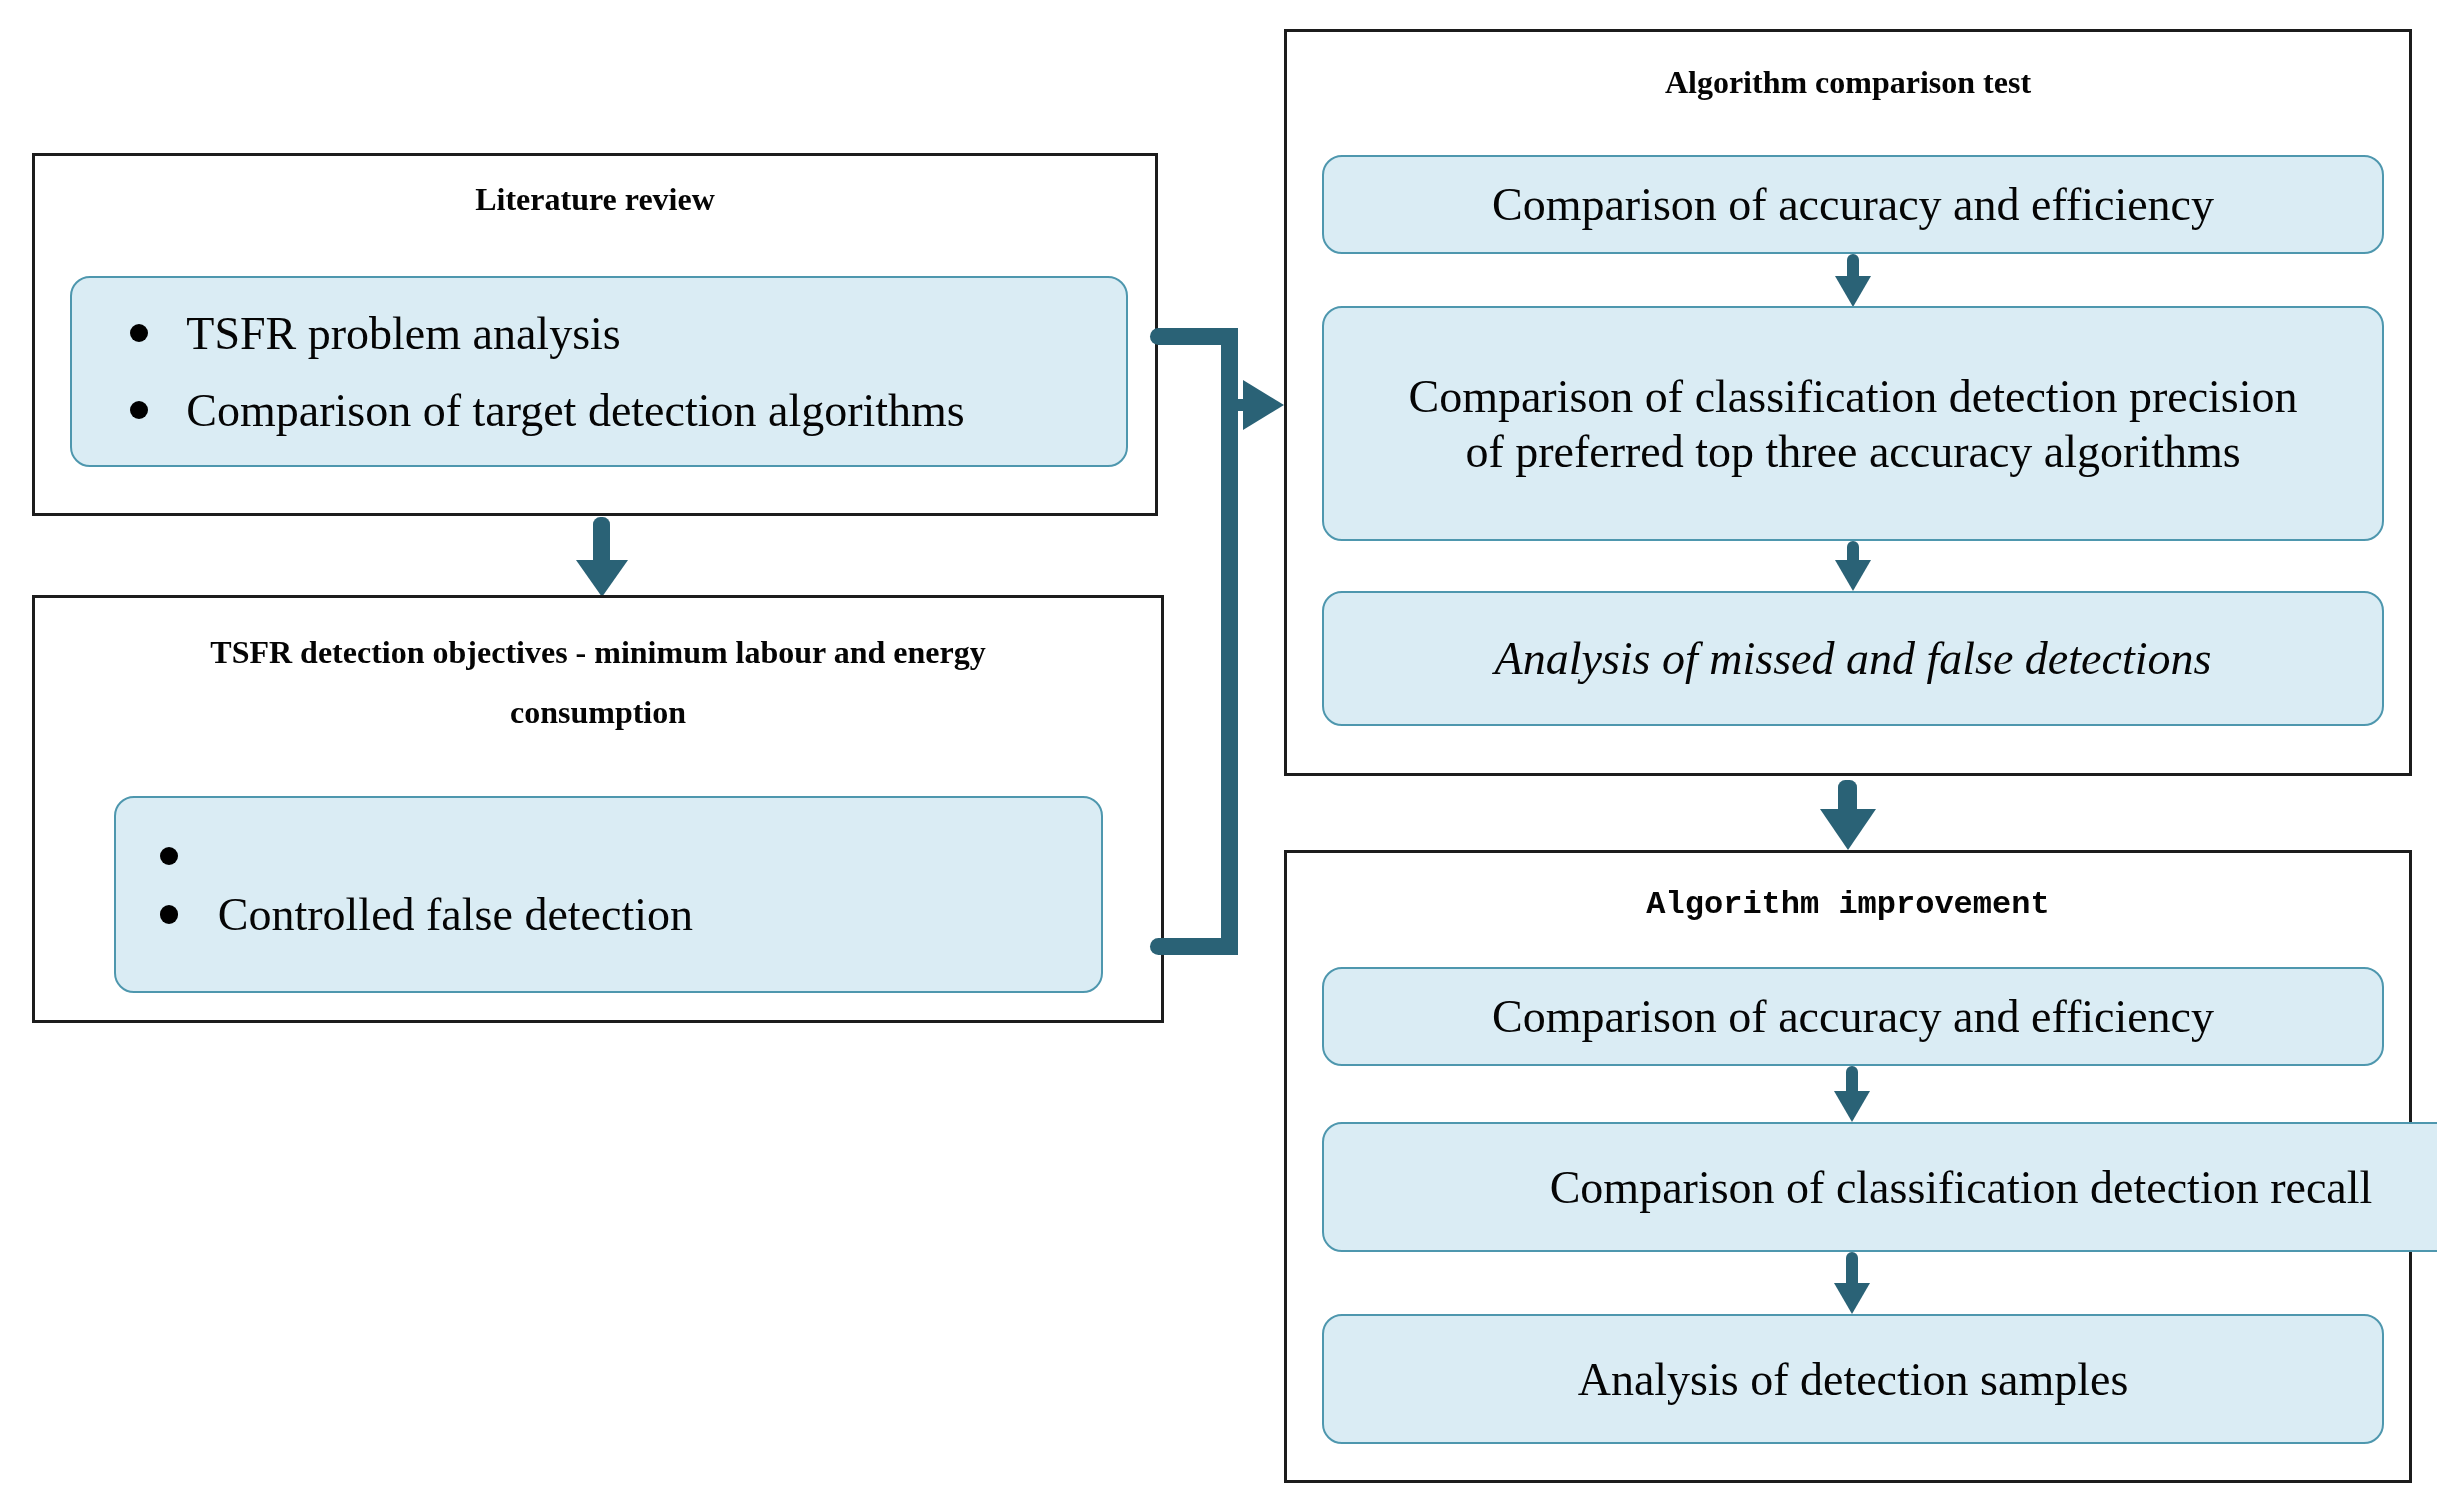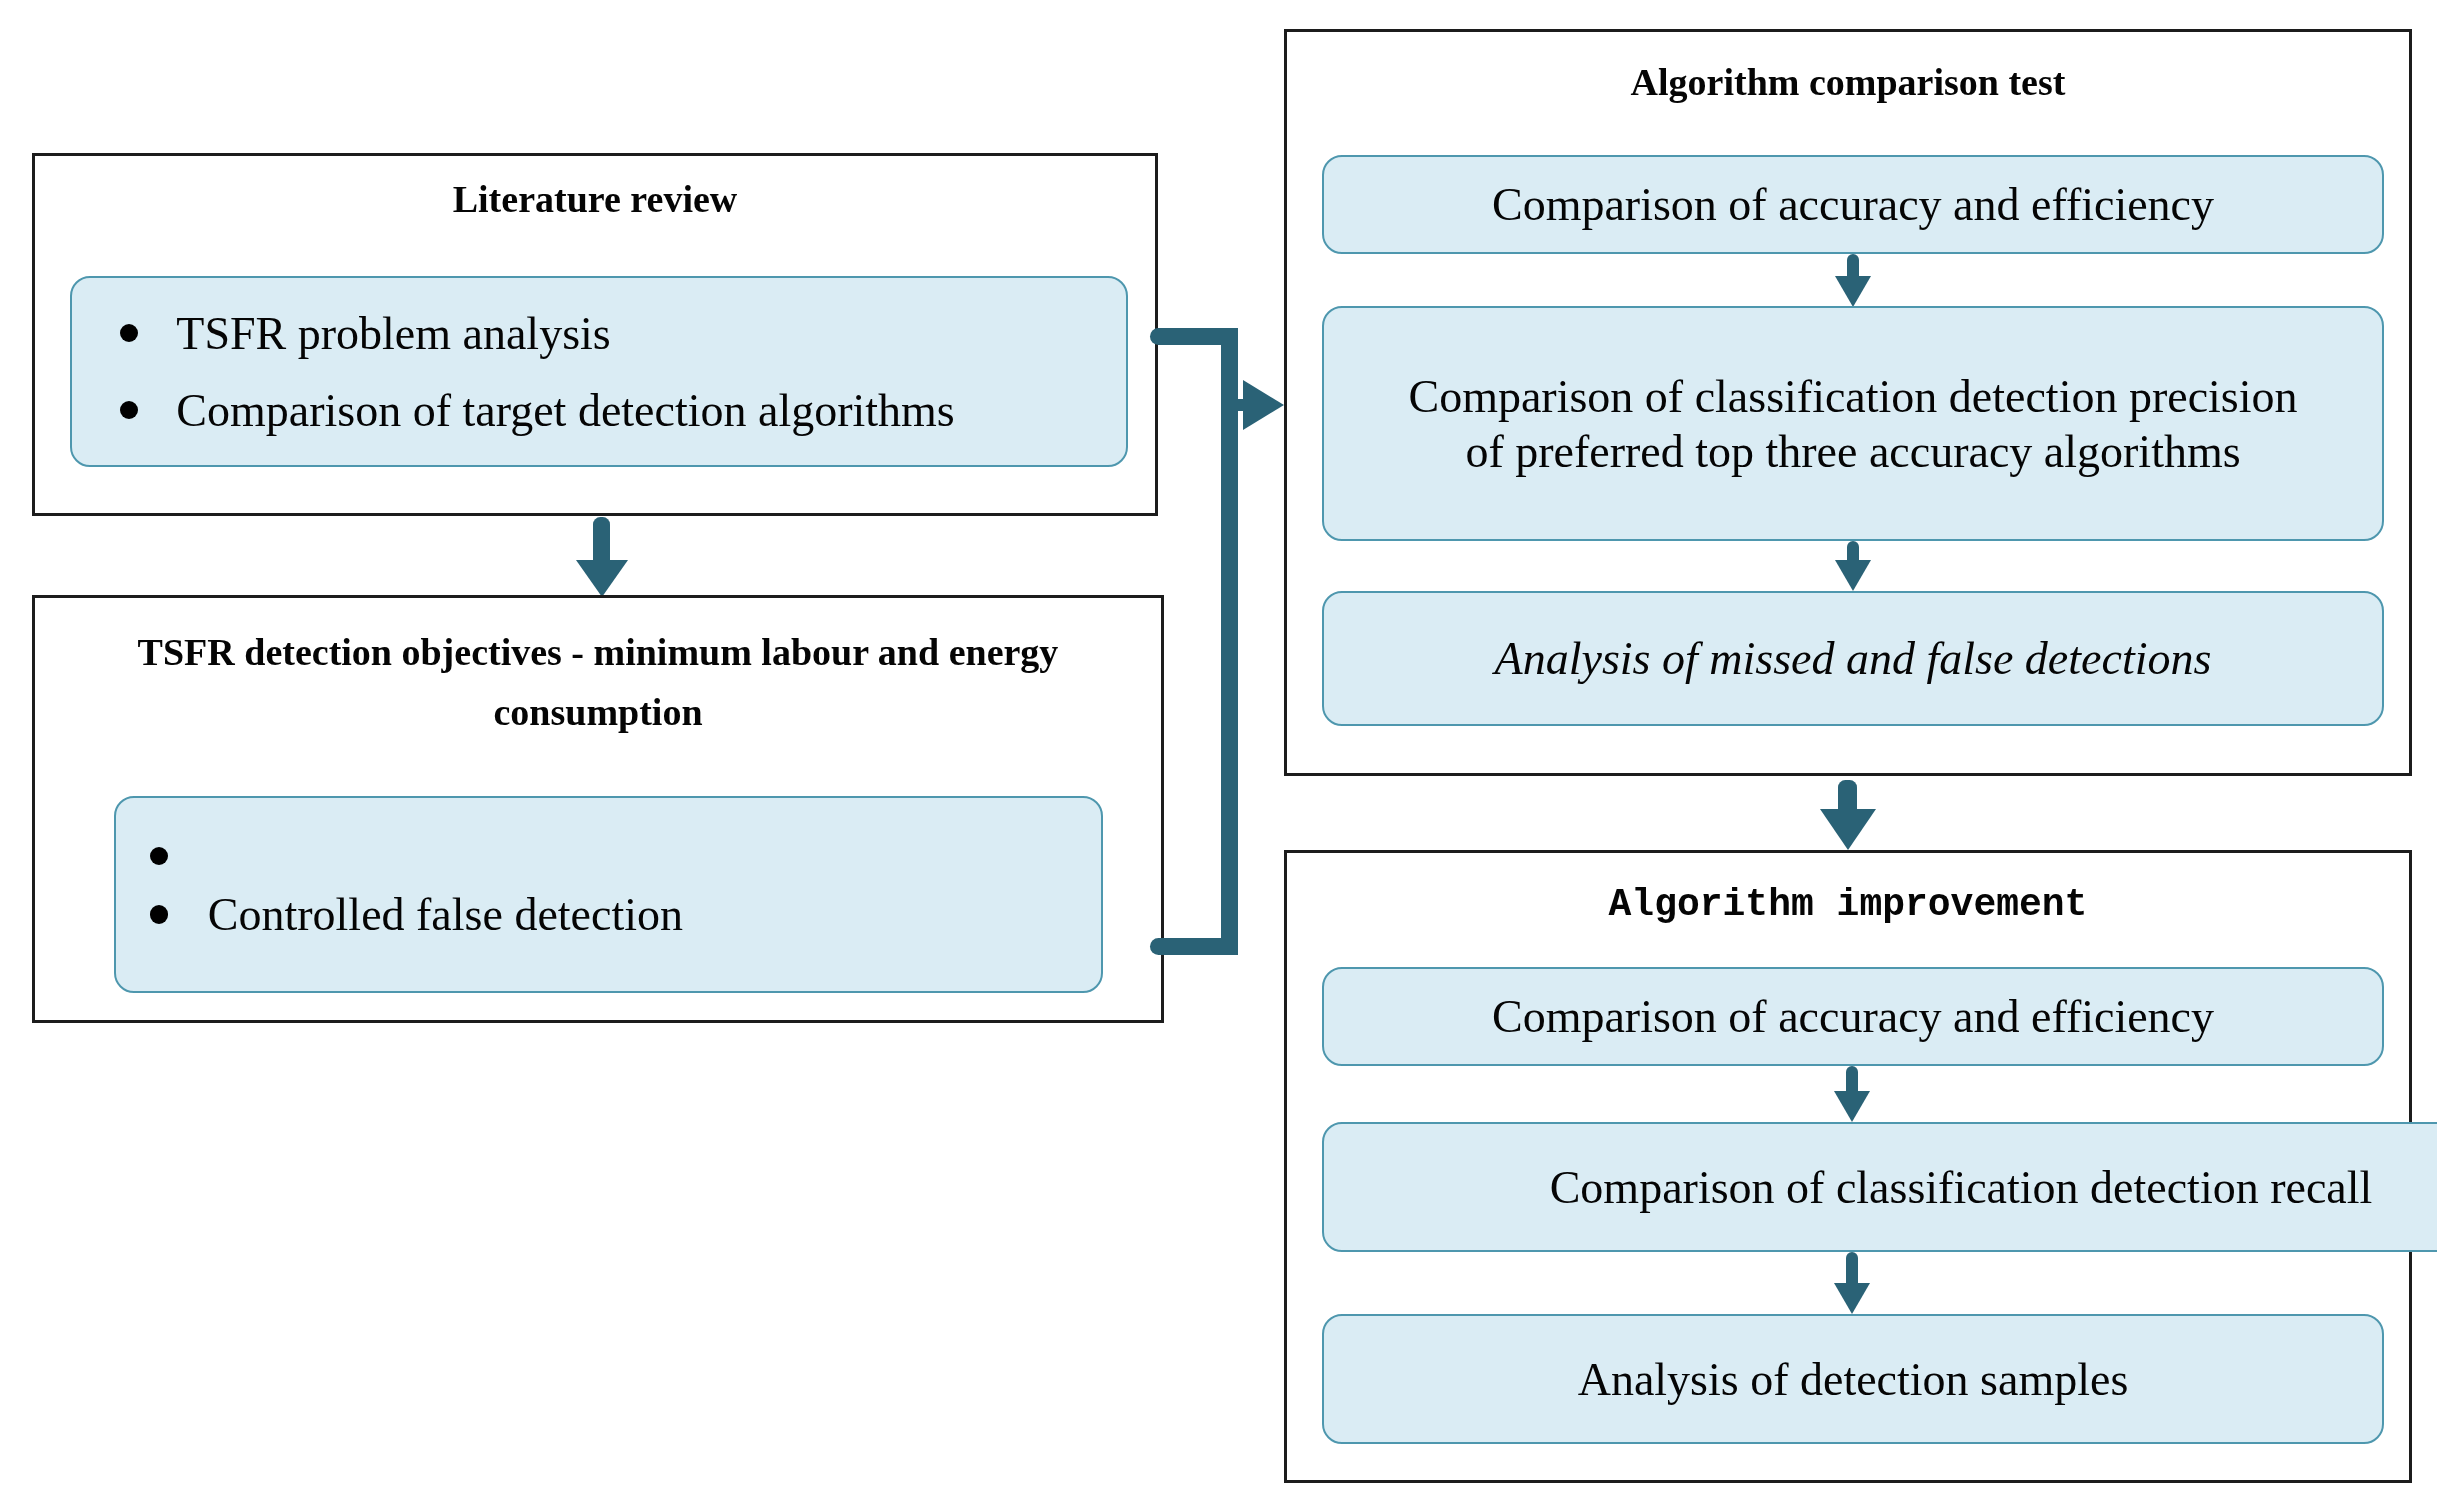--- a/index.html
+++ b/index.html
@@ -12,31 +12,31 @@
   html,body{margin:0;padding:0;background:#ffffff;}
   .canvas{
     position:relative;width:2438px;height:1511px;background:#ffffff;overflow:hidden;
     font-family:"Liberation Serif","DejaVu Serif",serif;color:var(--ink);
   }
   .frame{
     position:absolute;background:#ffffff;border:3.7px solid var(--frame);box-sizing:border-box;
   }
   .frame-title{
     position:absolute;left:0;right:0;margin:0 auto;text-align:center;
-    font-weight:bold;font-size:38px;line-height:60px;
+    font-weight:bold;font-size:32px;line-height:60px;
   }
   .step{
     position:absolute;background:var(--fill);border:2.7px solid var(--stroke);
     border-radius:20px;box-sizing:border-box;
     display:flex;align-items:center;justify-content:center;
     font-size:46px;line-height:55px;text-align:center;
   }
   .step.wrap3{padding:0 64px;}
   .step.list{justify-content:flex-start;text-align:left;}
-  .bullets{list-style:none;margin:6px;display:flex;flex-direction:column;gap:22px;}
+  .bullets{list-style:none;margin:16px;display:flex;flex-direction:column;gap:22px;}
   .bullet-row{display:flex;align-items:center;}
   .dot{flex:0 0 auto;width:18.3px;height:18.3px;border-radius:50%;background:#000;}
   .bullet-text{white-space:nowrap;}
 
   .varrow{position:absolute;display:flex;flex-direction:column;align-items:center;}
   .varrow .shaft{flex:1 1 auto;background:var(--teal);border-radius:7.3px 7.3px 0 0;}
   .varrow .head{flex:0 0 auto;width:0;height:0;}
   .varrow.small .shaft{width:12px;}
   .varrow.small .head{border-left:18.3px solid transparent;border-right:18.3px solid transparent;border-top:31px solid var(--teal);}
   .varrow.mid .shaft{width:16.5px;}

